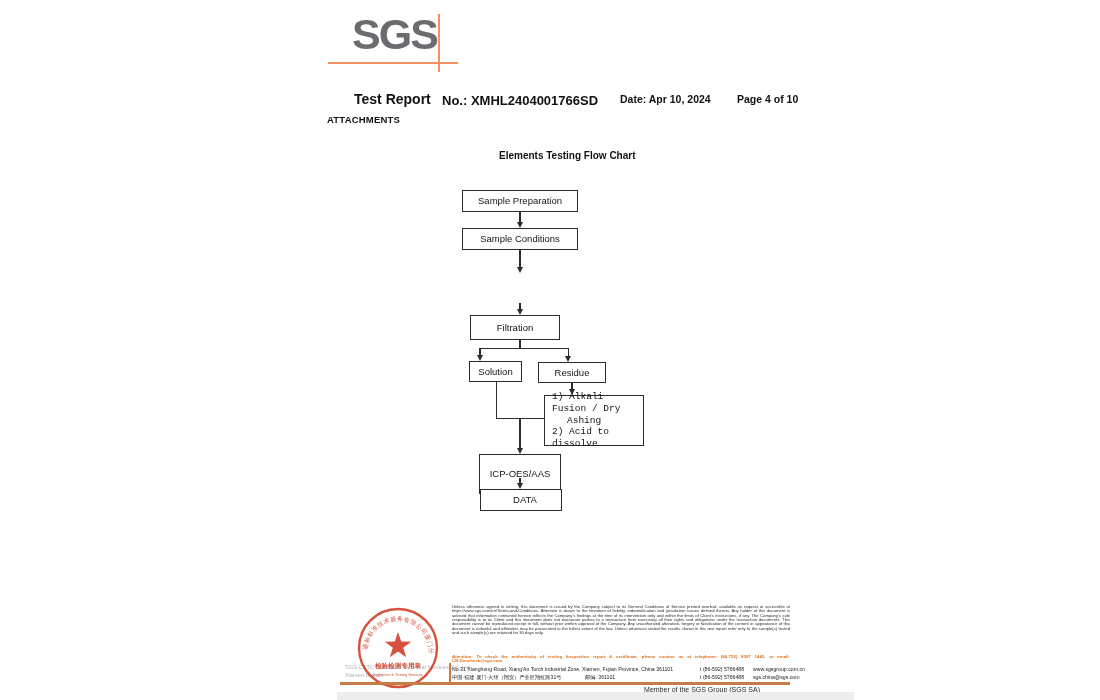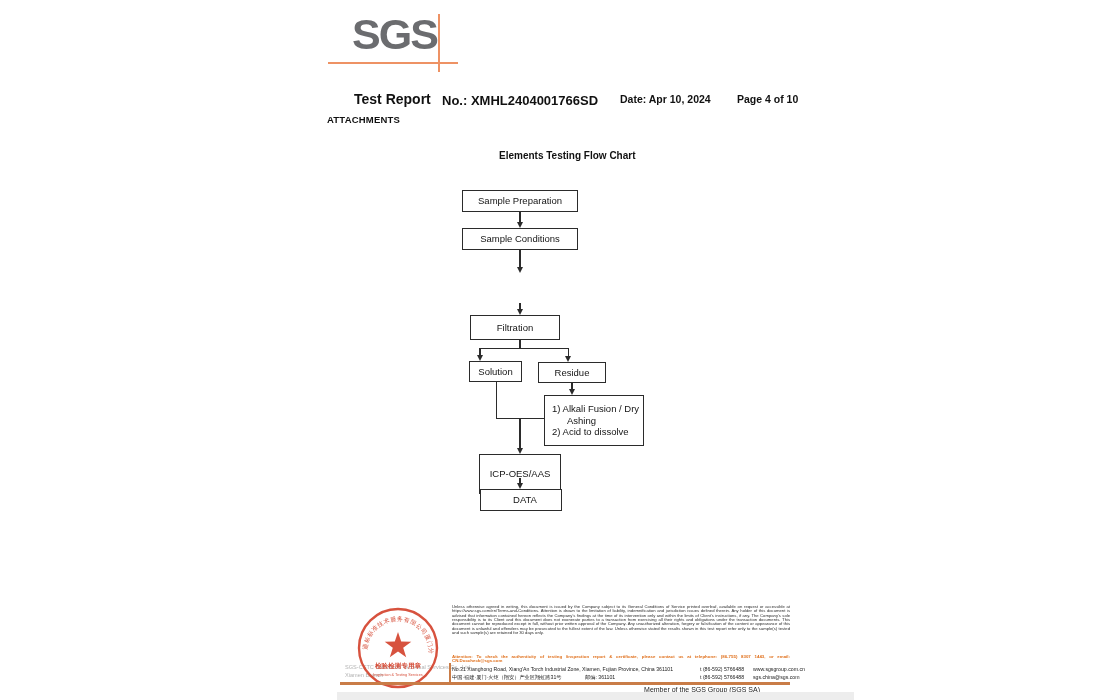--- a/index.html
+++ b/index.html
@@ -28,21 +28,21 @@
   .attachments{left:327px;top:114px;font-size:9.5px;font-weight:bold;color:#111;letter-spacing:.2px;}
 
   
   .fc-title{left:499px;top:150px;font-size:10px;font-weight:bold;color:#111;white-space:nowrap;}
   .fc-intro{left:327px;top:172px;font-size:9.5px;color:#222;white-space:nowrap;}
   .fc-box{
     position:absolute;border:1.2px solid #2b2b2b;background:#fff;color:#141414;
     display:flex;flex-direction:column;align-items:center;justify-content:center;
     font-size:9.5px;line-height:1.25;text-align:center;box-sizing:border-box;
   }
-  .fc-box.left{align-items:flex-start;text-align:right;padding:3px 0 3px 7px;}
+  .fc-box.left{align-items:flex-start;text-align:left;padding:3px 0 3px 7px;font-family:Liberation Mono, monospace;}
   .fc-box.left .indent{padding-left:15px;}
   .cl{position:absolute;background:#2b2b2b;}
   .arrow{
     position:absolute;width:0;height:0;
     border-left:3.5px solid transparent;border-right:3.5px solid transparent;
     border-top:6px solid #2b2b2b;
   }
 
   
   .legal{

